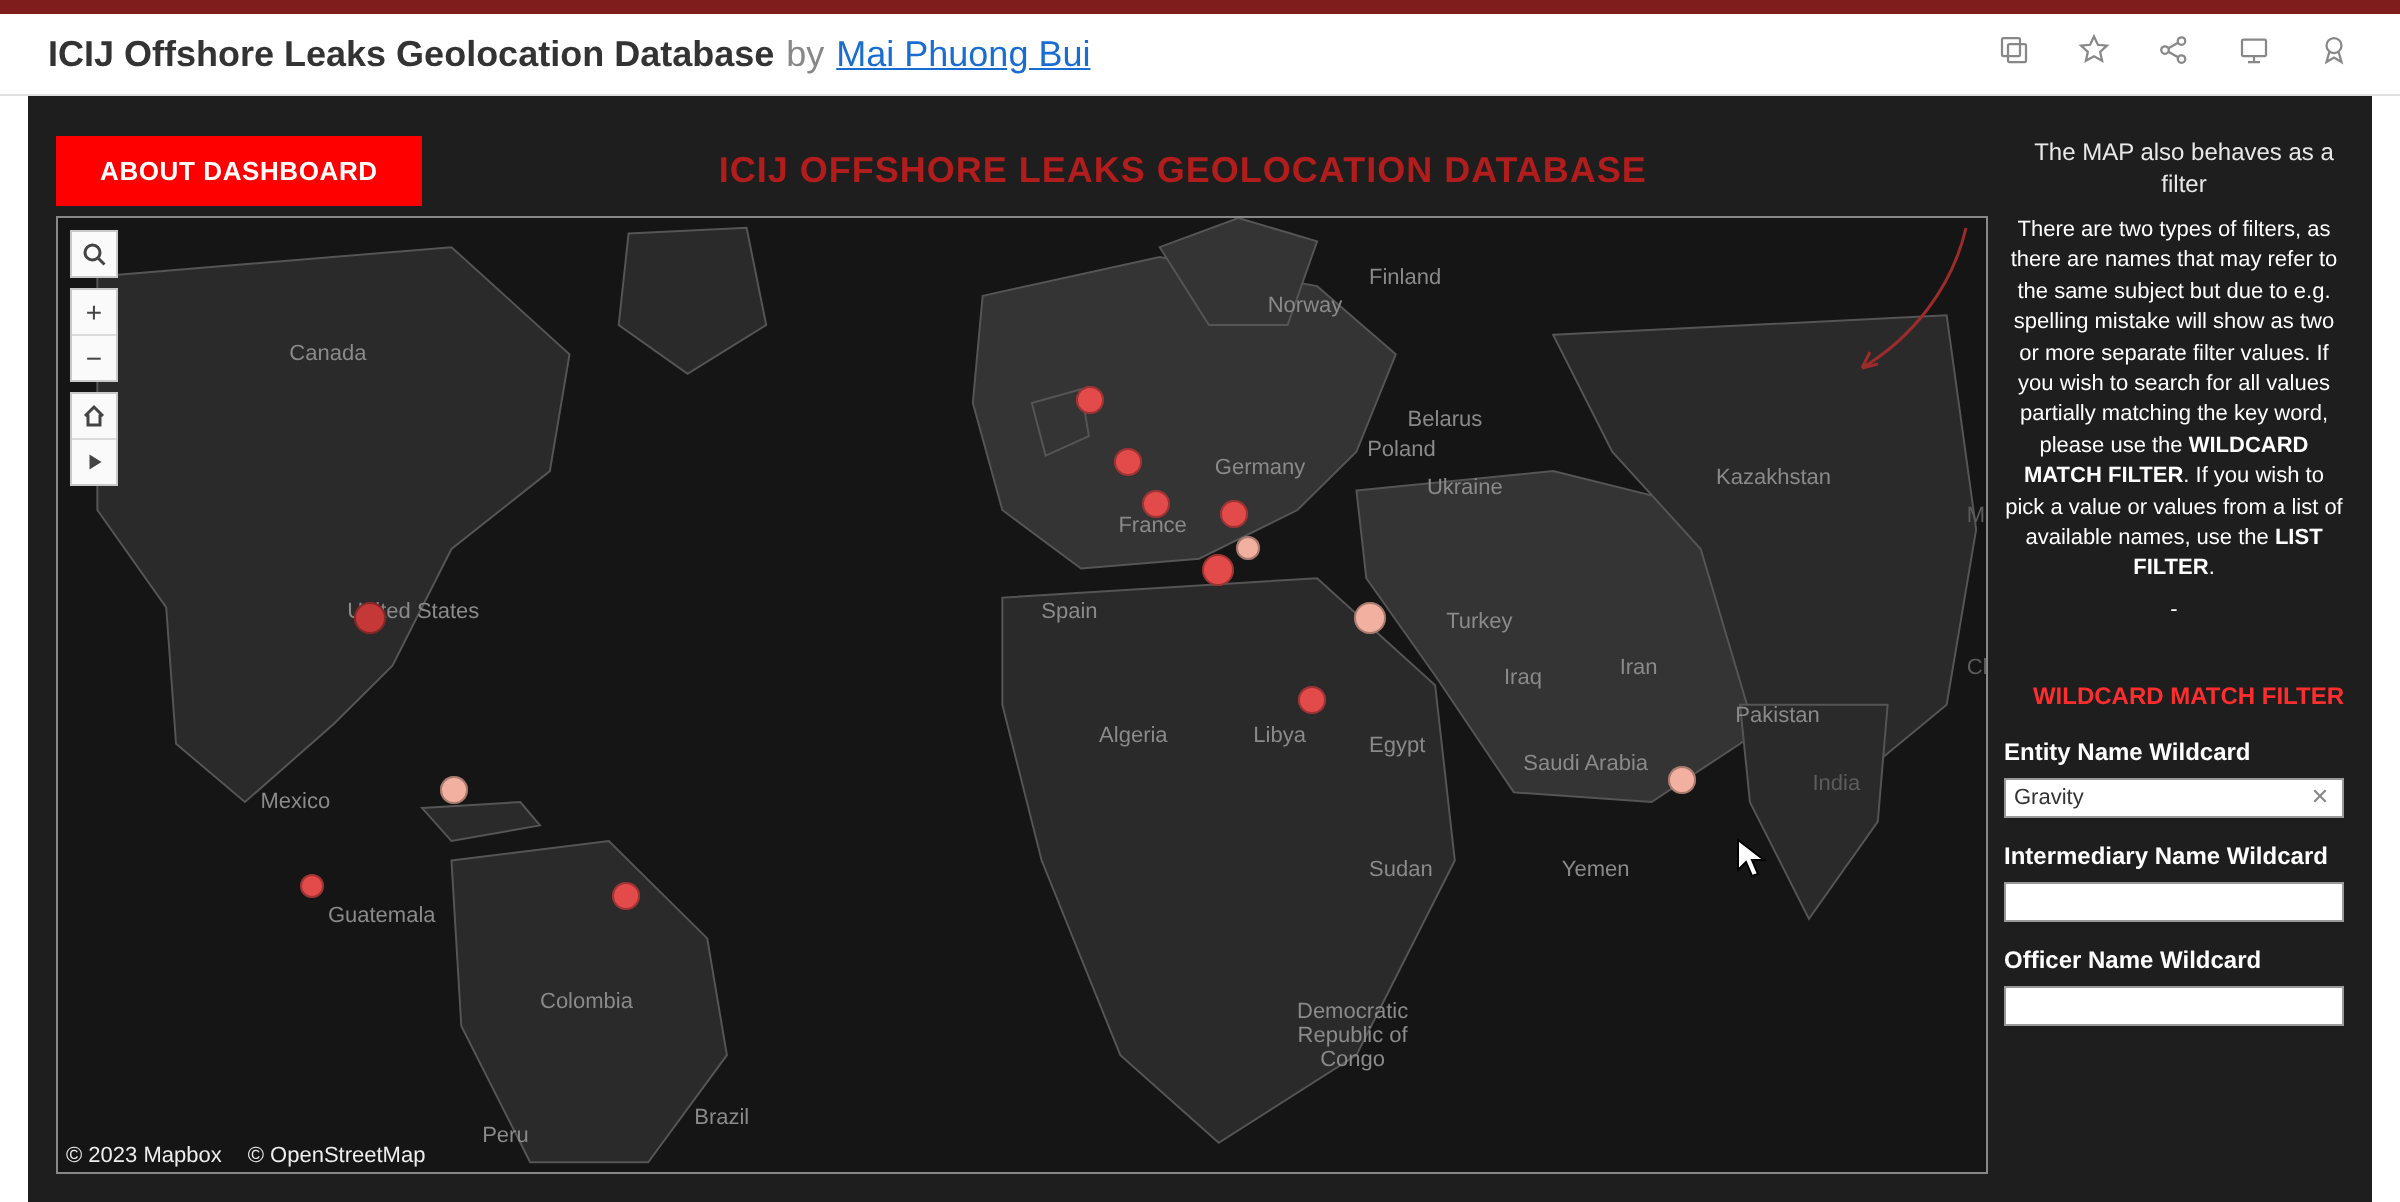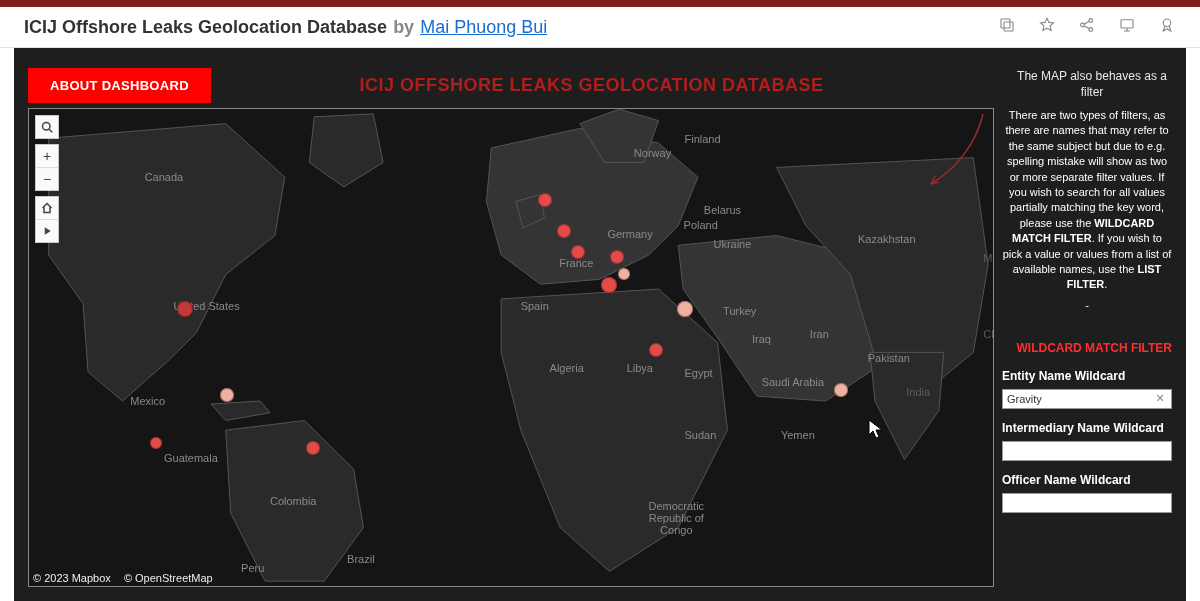--- a/index.html
+++ b/index.html
@@ -31,21 +31,21 @@
     align-items: baseline;
     gap: 6px;
     font-size: 18px;
   }
   .top-header .title {
     font-weight: 700;
     color: #333;
   }
   .top-header .by {
     color: #888;
-    font-weight: 700;
+    font-weight: 400;
   }
   .top-header .author {
     color: #1a6dd0;
     text-decoration: underline;
     cursor: pointer;
   }
   .header-icons {
     display: flex;
     gap: 22px;
     color: #888;

